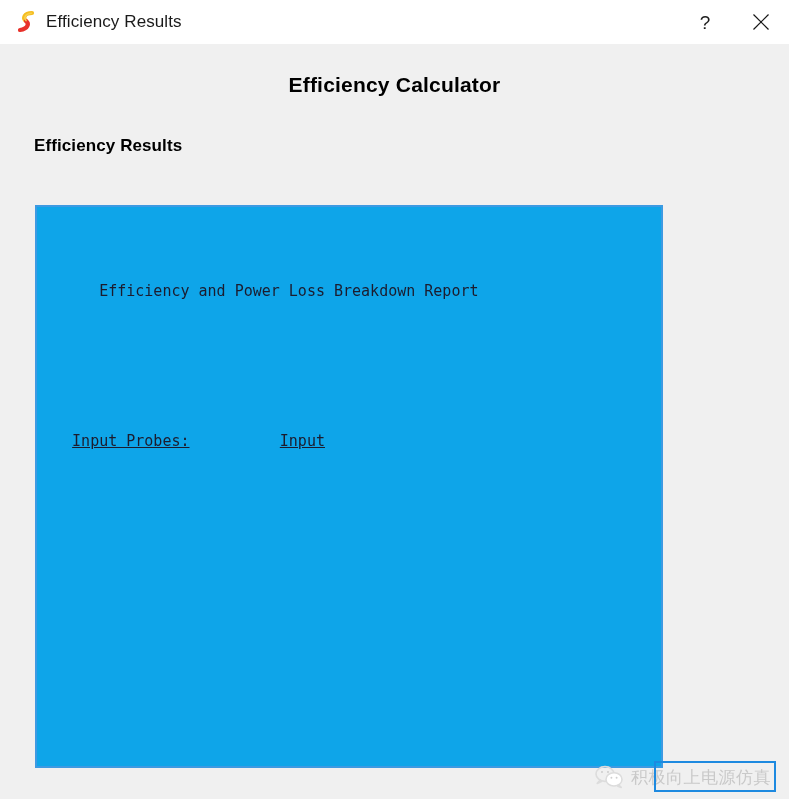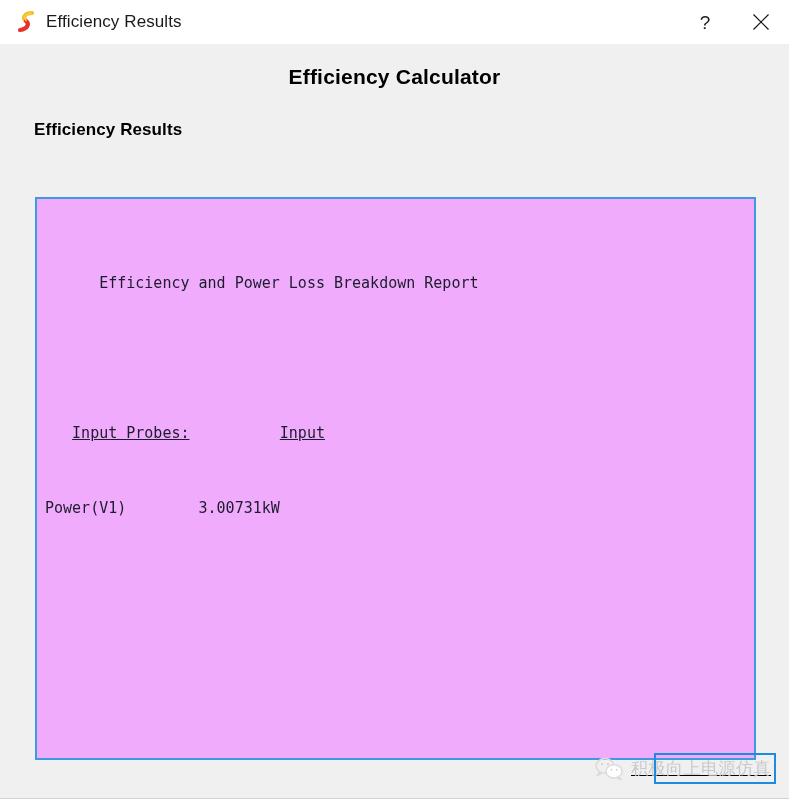--- a/index.html
+++ b/index.html
@@ -70,41 +70,41 @@
     height: 755px;
     position: relative;
     padding: 0;
   }
 
   .page-title {
     text-align: center;
     font-size: 21px;
     font-weight: bold;
     color: #000000;
-    margin: 0;
+    margin: 8px;
     padding-top: 21px;
     letter-spacing: 0.2px;
   }
 
   .section-label {
     font-size: 17px;
     font-weight: bold;
     color: #000000;
     margin: 0;
     padding: 31px 0 0 34px;
     letter-spacing: 0.1px;
   }
 
   .report-box {
     position: absolute;
     left: 35px;
     top: 153px;
-    width: 721px;
+    width: 628px;
     height: 563px;
-    background: #f0abfc;
+    background: #0ea5e9;
     border: 2px solid #3d9ae2;
   }
 
   .report-text {
     font-family: "DejaVu Sans Mono", "Liberation Mono", monospace;
     font-size: 15px;
     line-height: 25px;
     color: #1c1c2e;
     white-space: pre;
     padding: 22px 0 0 8px;
@@ -140,21 +140,21 @@
   }
   .wm-sel {
     position: absolute;
     left: 60px;
     top: -4px;
     width: 122px;
     height: 31px;
     border: 2px solid #1e8ae0;
     pointer-events: none;
   }
-  .wm-wrap { position: relative; display: flex; align-items: flex-start; gap: 7px; text-decoration: underline; }
+  .wm-wrap { position: relative; display: flex; align-items: center; gap: 7px; }
 
   .bottom-rule {
     position: absolute;
     left: 0;
     bottom: 0;
     width: 789px;
     height: 1px;
     background: #d2d2d2;
   }
 </style>
@@ -190,21 +190,20 @@
 
   <div class="page-title">Efficiency Calculator</div>
 
   <div class="section-label">Efficiency Results</div>
 
   <div class="report-box">
     <div class="report-text">
       <div class="report-line"><span>      </span><span>Efficiency and Power Loss Breakdown Report</span></div>
       <div class="report-line"> </div>
       <div class="report-line"><span>   </span><span class="u">Input Probes:</span><span>          </span><span class="u">Input</span></div>
-      <div class="report-line"><span>Power(V1)</span><span>        </span><span>3.00731kW</span></div>
       <div class="report-line"> </div>
       <div class="report-line"> </div>
       <div class="report-line"> </div>
       <div class="report-line"></div>
       
       
       
       
       
       

